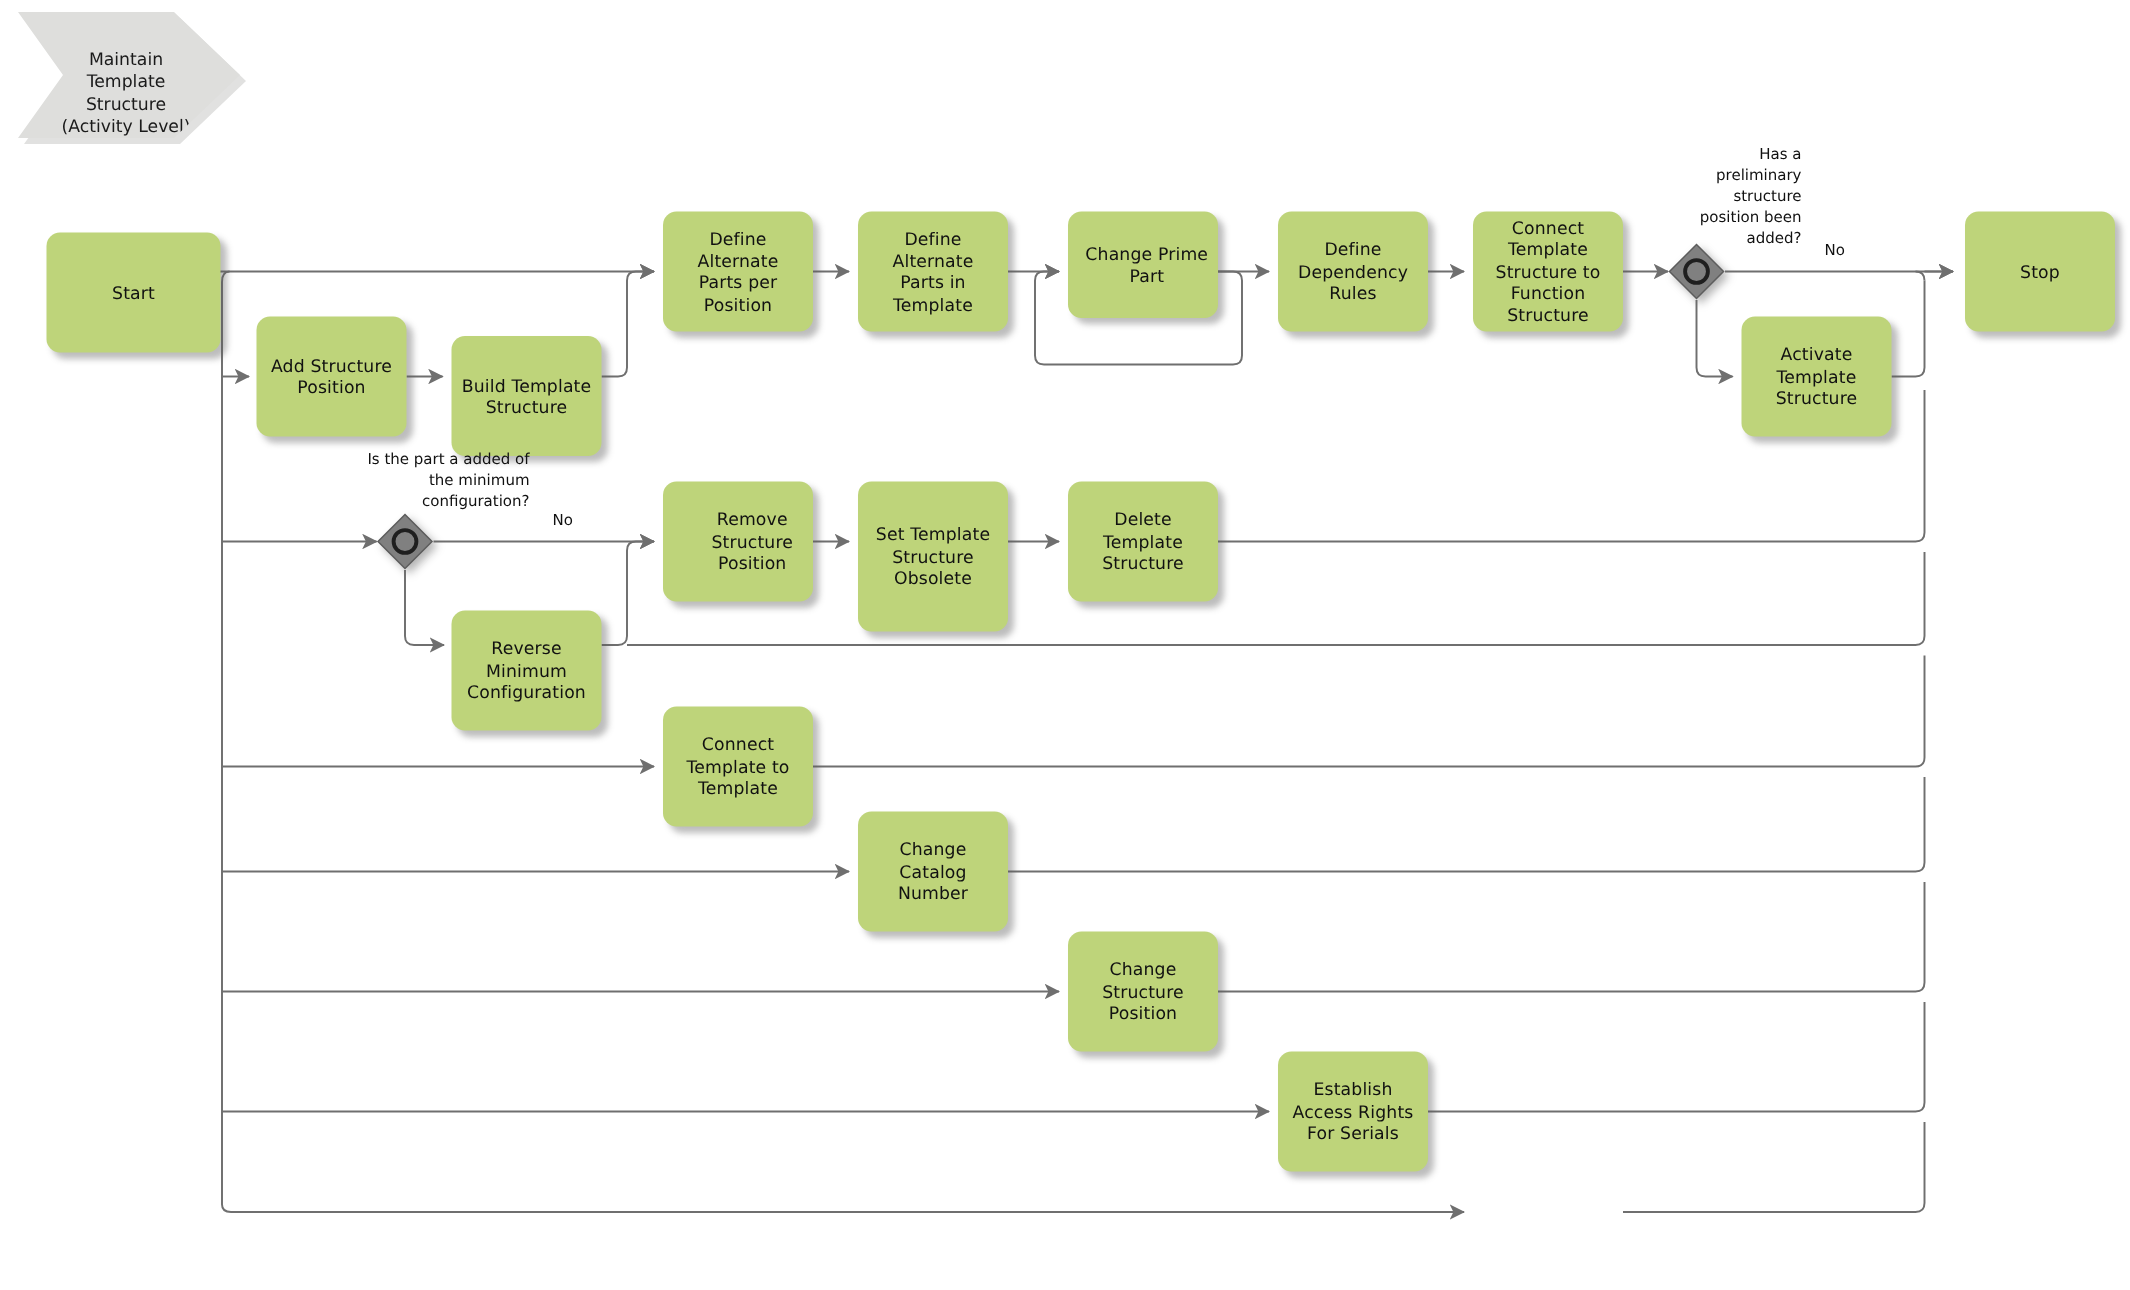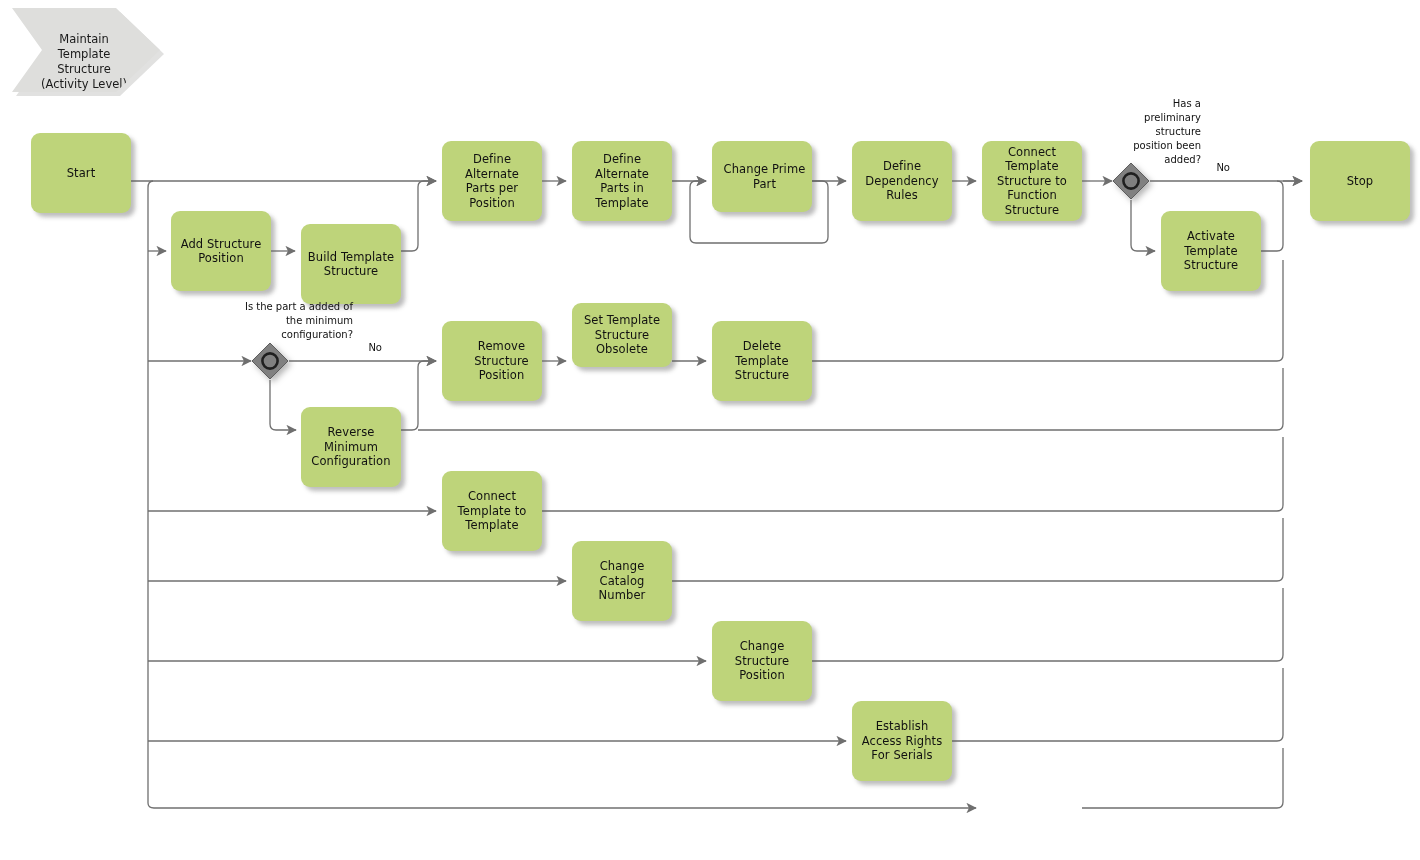--- a/index.html
+++ b/index.html
@@ -170,21 +170,21 @@
   </svg>
 
   <div class="banner-shadow" style="left:16px; top:12px; width:148px; height:84px;"></div>
   <div class="banner" style="left:12px; top:8px; width:148px; height:84px;">
     <span class="label">Maintain
 Template
 Structure
 (Activity Level)</span>
   </div>
 
-  <div class="node" style="left:31px; top:133px; width:100px; height:80px;">
+  <div class="node" style="left:31px; top:155px; width:116px; height:80px;">
     <span class="label">Start</span>
   </div>
 
   <div class="node" style="left:171px; top:211px; width:100px; height:80px;">
     <span class="label">Add Structure
 Position</span>
   </div>
 
   <div class="node" style="left:301px; top:224px; width:100px; height:80px;">
     <span class="label">Build Template
@@ -237,21 +237,21 @@
 Minimum
 Configuration</span>
   </div>
 
   <div class="node" style="left:442px; top:321px; width:100px; height:80px;padding-left:24px;">
     <span class="label">Remove
 Structure
 Position</span>
   </div>
 
-  <div class="node" style="left:572px; top:303px; width:100px; height:64px;">
+  <div class="node" style="left:572px; top:321px; width:100px; height:100px;">
     <span class="label">Set Template
 Structure
 Obsolete</span>
   </div>
 
   <div class="node" style="left:712px; top:321px; width:100px; height:80px;">
     <span class="label">Delete Template
 Structure</span>
   </div>
 

